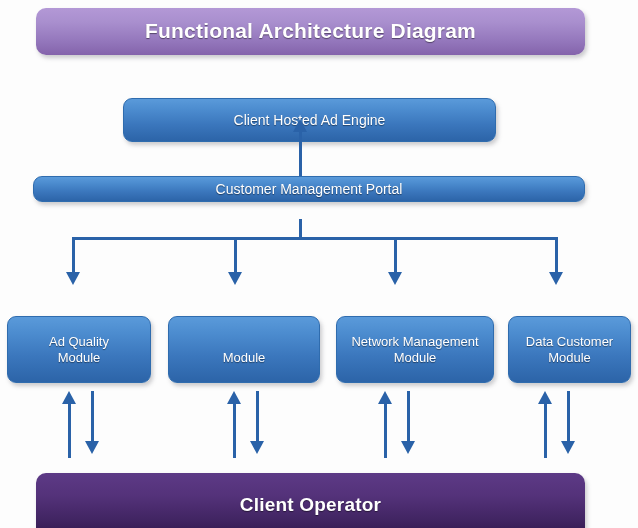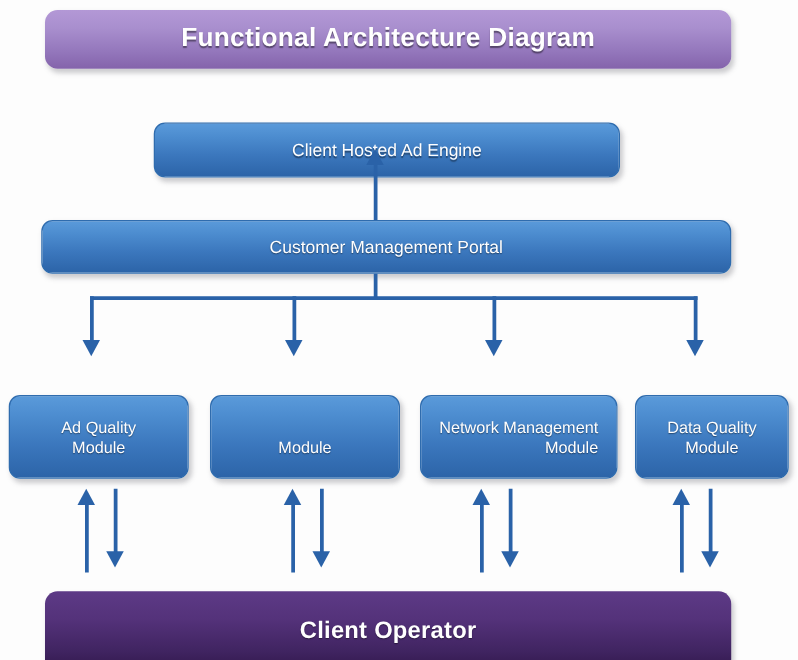--- a/index.html
+++ b/index.html
@@ -58,26 +58,26 @@
   }
 
   
   .blue {
     background: linear-gradient(to bottom, #5a9ada 0%, #4c8ccf 25%, #3b77bd 60%, #2c64a8 100%);
     border: 1px solid #2f6cae;
     font-size: 14px;
     font-weight: normal;
   }
   .box-ad-engine  { left: 123px; top: 76px;  width: 373px; height: 44px; margin-top: 22px; }
-  .box-portal     { left: 33px;  top: 176px; width: 552px; height: 43px; }
+  .box-portal     { left: 33px;  top: 176px; width: 552px; height: 26px; }
 
   .module { top: 316px; height: 67px; font-size: 13px; }
   .mod-ad-quality   { left: 7px;   width: 144px; }
   .mod-account      { left: 168px; width: 152px; }
-  .mod-network      { left: 336px; width: 158px; text-align: right; }
+  .mod-network      { left: 336px; width: 158px; }
   .mod-data-match   { left: 508px; width: 123px; }
 
   
   .conn {
     position: absolute;
     background: #2a62a8;
   }
   .v-line { width: 3px; }
   .h-line { height: 3px; }
 
@@ -125,21 +125,21 @@
 
   <div class="box blue module mod-network">
     <div>
       <span>Network Management</span><br>
       <span>Module</span>
     </div>
   </div>
 
   <div class="box blue module mod-data-match">
     <div>
-      <span>Data Quality</span><br>
+      <span>Data Customer</span><br>
       <span>Module</span>
     </div>
   </div>
 
   <div class="box banner-operator">Client Operator</div>
 
   <div class="conn-group">
 
     <div class="conn v-line" style="left:299px; top:132px; height:44px;"></div>
     <div class="arrow-head arrow-up" style="left:293px; top:119px;"></div>

